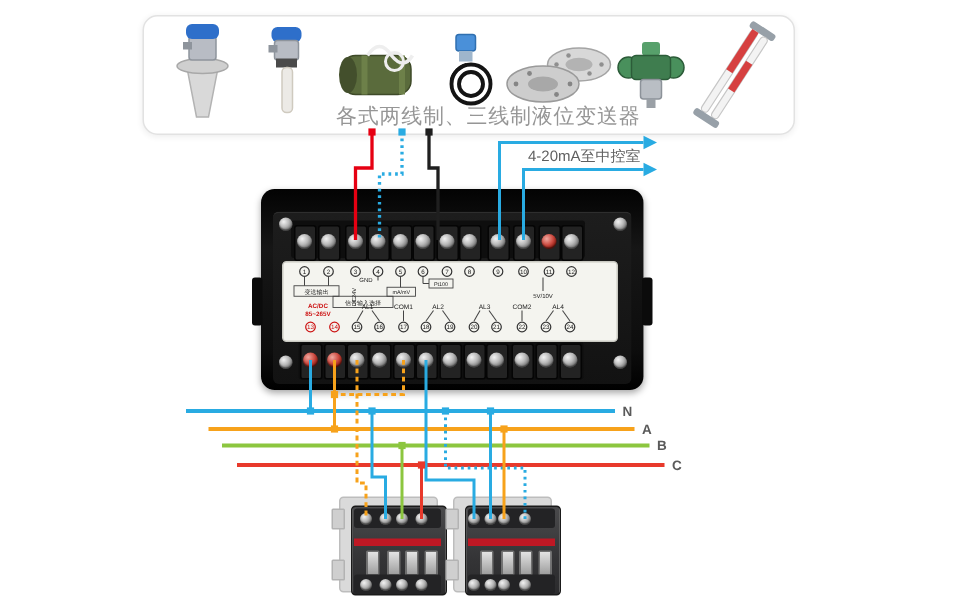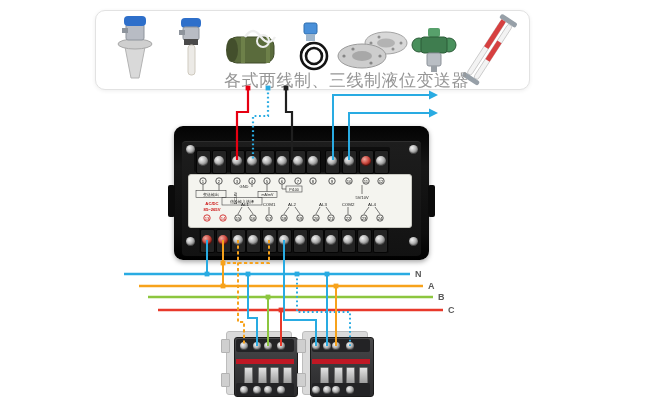--- a/index.html
+++ b/index.html
@@ -1,21 +1,21 @@
 <!DOCTYPE html>
 <html><head>
 <meta charset="utf-8">
 <style>
   html,body{margin:0;padding:0;background:#fff;}
   .canvas{position:relative;width:649px;height:404px;background:#fff;overflow:hidden;
           font-family:"Liberation Sans",sans-serif;}
   
   .sensor-box{position:absolute;left:95px;top:10px;width:433px;height:78px;background:#fff;
               border:1px solid #e2e2e2;border-radius:10px;box-shadow:0 1px 4px rgba(0,0,0,.07);}
-  .caption{position:absolute;left:224px;top:69px;font-size:17px;color:#969696;letter-spacing:.5px;}
+  .caption{position:absolute;left:224px;top:69px;font-size:14px;color:#969696;letter-spacing:.5px;}
   .out-label{position:absolute;left:352px;top:97px;font-size:10px;color:#5f5f5f;}
   .rail-label{position:absolute;font-size:9px;font-weight:bold;color:#5a5a5a;transform:translateY(-50%);}
   
   .device{position:absolute;left:174px;top:126px;width:255px;height:134px;border-radius:9px;
           background:linear-gradient(180deg,#030303,#161616 30%,#0d0d0d 80%,#000);box-shadow:0 2px 5px rgba(0,0,0,.35);}
   .device-tab{position:absolute;top:185px;width:7px;height:32px;background:#0b0b0b;border-radius:2px;}
   .device-face{position:absolute;left:182px;top:141px;width:239px;height:114px;border-radius:4px;
                background:linear-gradient(180deg,#1d1d1d,#121212);border-top:1px solid #2e2e2e;}
   .tstrip{position:absolute;background:#0e0e0e;border-radius:2px;}
   .tblock{position:absolute;width:13px;height:22px;background:#232323;border:1px solid #050505;border-radius:2px;}
@@ -333,19 +333,20 @@
       <rect x="220.6" y="260.6" width="4.8" height="4.8" fill="#f7a21b"></rect>
       <rect x="220.6" y="283.6" width="4.8" height="4.8" fill="#f7a21b"></rect>
       <rect x="245.6" y="271.6" width="4.8" height="4.8" fill="#29abe2"></rect>
       <rect x="265.6" y="294.6" width="4.8" height="4.8" fill="#8cc63f"></rect>
       <rect x="278.6" y="307.6" width="4.8" height="4.8" fill="#e8392b"></rect>
       <rect x="294.6" y="271.6" width="4.8" height="4.8" fill="#29abe2"></rect>
       <rect x="324.6" y="271.6" width="4.8" height="4.8" fill="#29abe2"></rect>
       <rect x="333.6" y="283.6" width="4.8" height="4.8" fill="#f7a21b"></rect>
     </svg>
 
+  <span class="out-label">4-20mA至中控室</span>
   <div id="rail-labels">
       <span class="rail-label" style="left: 415px; top: 274px;">N</span>
       <span class="rail-label" style="left: 428px; top: 286px;">A</span>
       <span class="rail-label" style="left: 438px; top: 297px;">B</span>
       <span class="rail-label" style="left: 448px; top: 310px;">C</span>
     </div>
 </div>
 
 </body></html>

